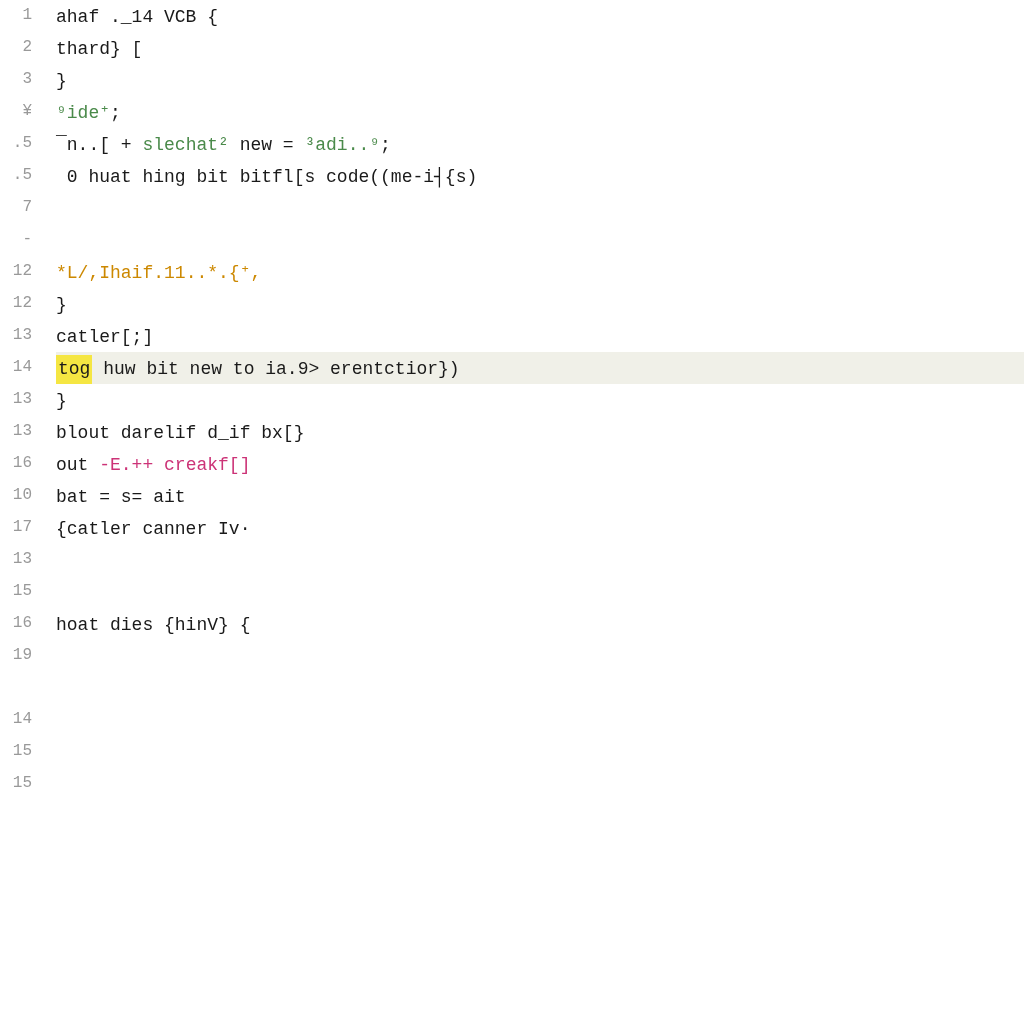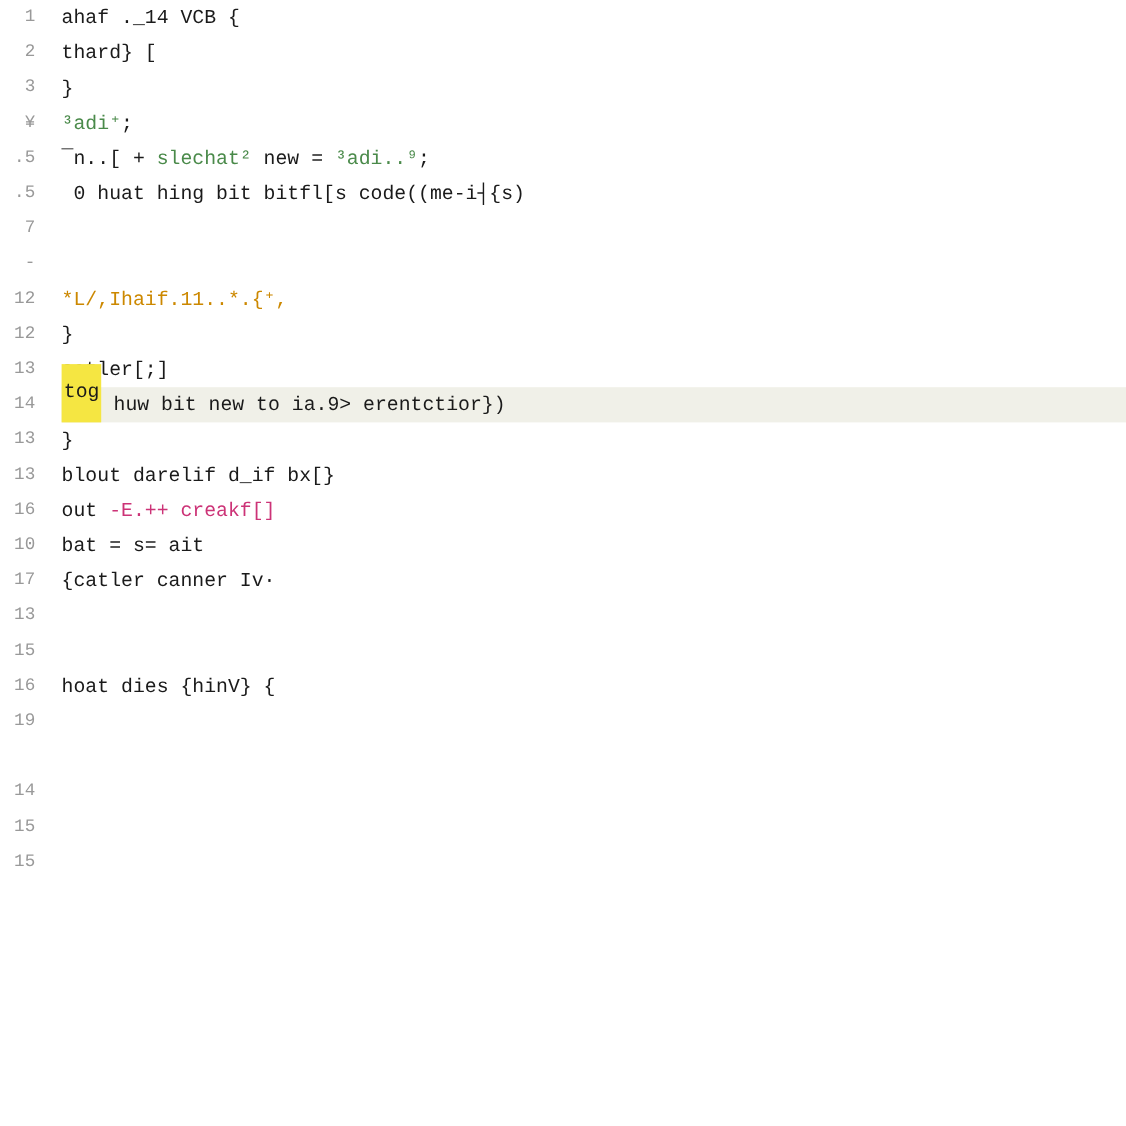--- a/index.html
+++ b/index.html
@@ -61,21 +61,21 @@
     }
 
     .code-line.highlighted {
       background: #f0f0e8;
     }
 
     .text-default { color: #1a1a1a; }
     .text-green { color: #4a8a4a; }
     .text-orange { color: #cc8800; }
     .text-pink { color: #cc3377; font-family: Liberation Mono, monospace; }
-    .text-highlight-yellow { background: #f5e642; color: #1a1a1a; padding: 12px 2px; }
+    .text-highlight-yellow { background: #f5e642; color: #1a1a1a; padding: 0 2px; }
   </style>
 </head>
 <body>
 
 <div class="code-editor">
   <div class="line-numbers">
   <div class="line-number">1</div>
       <div class="line-number">2</div>
       <div class="line-number">3</div>
       <div class="line-number">¥</div>
@@ -98,21 +98,21 @@
       <div class="line-number">19</div>
       <div class="line-number"></div>
       <div class="line-number">14</div>
       <div class="line-number">15</div>
       <div class="line-number">15</div>
     </div>
   <div class="code-content">
   <div class="code-line"><span class="text-default">ahaf ._14 VCB {</span></div>
       <div class="code-line"><span class="text-default">thard} [</span></div>
       <div class="code-line"><span class="text-default">}</span></div>
-      <div class="code-line"><span class="text-green">³adi⁺</span><span class="text-default">;</span></div>
+      <div class="code-line"><span class="text-green">⁹ide⁺</span><span class="text-default">;</span></div>
       <div class="code-line"><span class="text-default">¯n..[ + </span><span class="text-green">slechat²</span><span class="text-default"> new = </span><span class="text-green">³adi..⁹</span><span class="text-default">;</span></div>
       <div class="code-line"><span class="text-default"> 0 huat hing bit bitfl[s code((me-i┤{s)</span></div>
       <div class="code-line"></div>
       <div class="code-line"></div>
       <div class="code-line"><span class="text-orange">*L/,</span><span class="text-orange">Ihaif.11..*.{⁺,</span></div>
       <div class="code-line"><span class="text-default">}</span></div>
       <div class="code-line"><span class="text-default">catler[;]</span></div>
       <div class="code-line highlighted"><span class="text-highlight-yellow">tog</span><span class="text-default"> huw bit new to ia.9&gt; erentctior})</span></div>
       <div class="code-line"><span class="text-default">}</span></div>
       <div class="code-line"><span class="text-default">blout darelif d_if bx[}</span></div>

